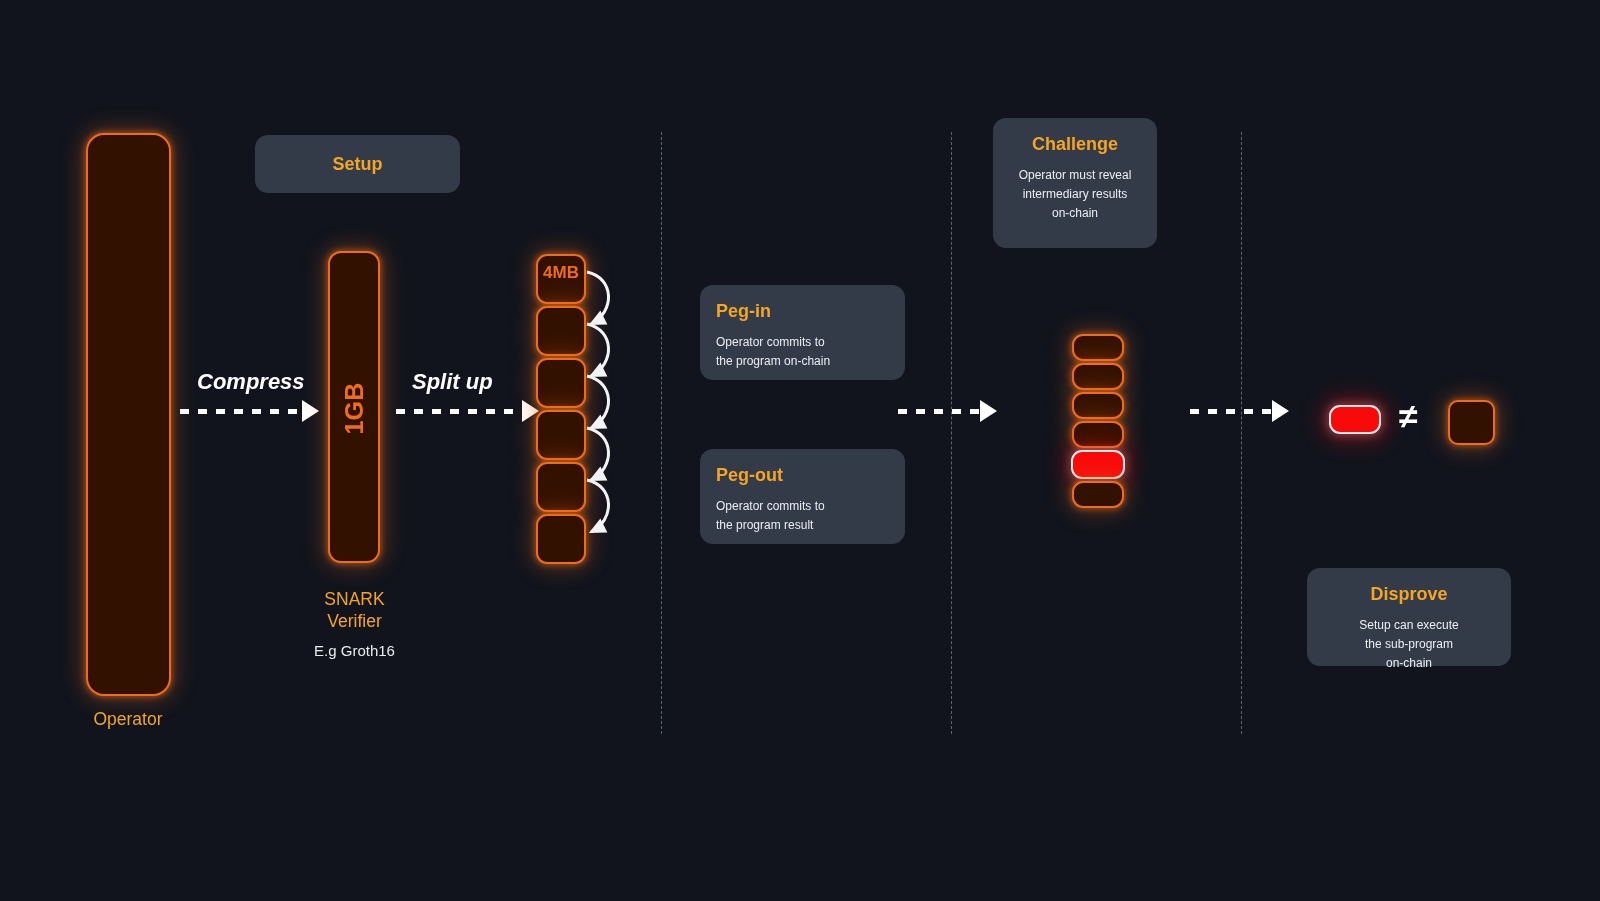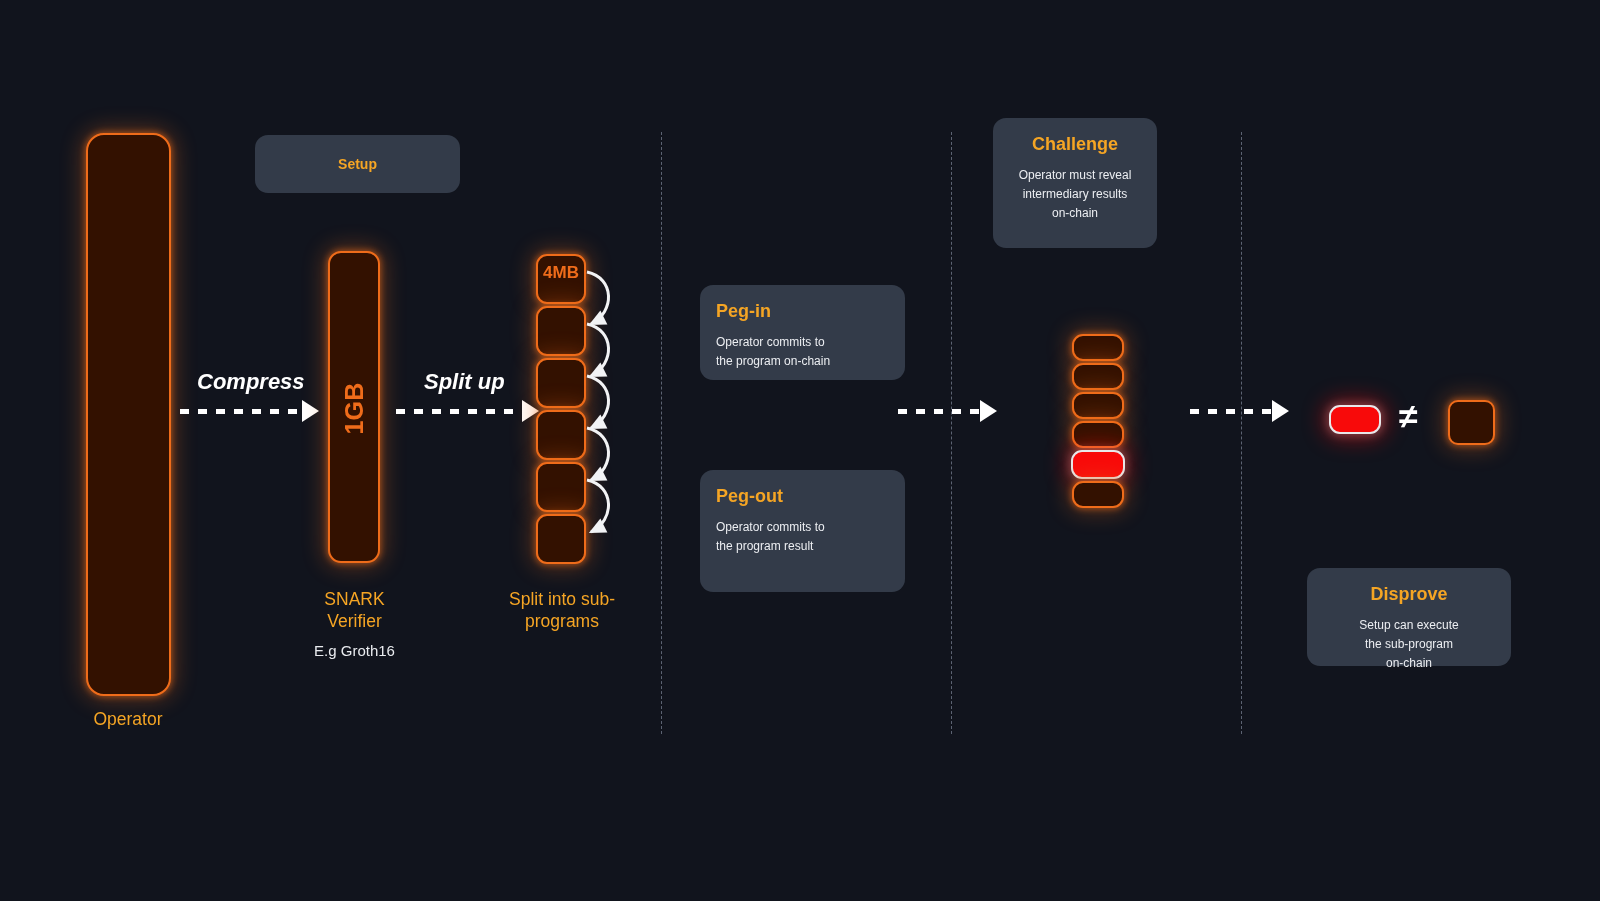--- a/index.html
+++ b/index.html
@@ -140,21 +140,21 @@
     font-weight: 500;
     display: block;
     margin-top: 10px;
     white-space: pre-line;
   }
   .card.only-title {
     display: flex;
     align-items: center;
     justify-content: center;
   }
-  .card.only-title .card-title { font-size: 14px; }
+  .card.only-title .card-title { font-size: 18px; }
 
   
   .neq {
     position: absolute;
     color: #ffffff;
     font-size: 34px;
     font-weight: 700;
     line-height: 1;
   }
 
@@ -182,21 +182,21 @@
     <div class="line" style="width:122px;"></div>
     <div class="head" style="left:122px;"></div>
   </div>
 
   <div class="glowbox" style="left:328px; top:251px; width:52px; height:312px; border-radius:13px;"></div>
   <div class="vlabel" style="left:329px; top:395px; width:50px; text-align:center;">1GB</div>
   <div class="cap-orange" style="left:272px; top:588px; width:165px; white-space:pre-line;">SNARK
 Verifier</div>
   <div class="cap-white" style="left:272px; top:641px; width:165px;">E.g Groth16</div>
 
-  <div class="arrow-label" style="left:424px; top:369px;">Split up</div>
+  <div class="arrow-label" style="left:412px; top:369px;">Split up</div>
   <div class="dash-arrow" style="left:396px; top:400px; width:144px;">
     <div class="line" style="width:126px;"></div>
     <div class="head" style="left:126px;"></div>
   </div>
 
   <div class="glowbox pill" style="left:536px; top:254px; width:50px; height:50px;"></div>
   <div class="chiplabel" style="left:536px; top:263px; width:50px; text-align:center;">4MB</div>
   <div class="glowbox pill" style="left:536px; top:306px; width:50px; height:50px;"></div>
   <div class="glowbox pill" style="left:536px; top:358px; width:50px; height:50px;"></div>
   <div class="glowbox pill" style="left:536px; top:410px; width:50px; height:50px;"></div>
@@ -211,30 +211,28 @@
     </defs>
     <g stroke="#f2f3f5" stroke-width="3" fill="none" marker-end="url(#ahead)">
       <path d="M17,22 C45,28 45,62 21,74"></path>
       <path d="M17,74 C45,80 45,114 21,126"></path>
       <path d="M17,126 C45,132 45,166 21,178"></path>
       <path d="M17,178 C45,184 45,218 21,230"></path>
       <path d="M17,230 C45,236 45,270 21,282"></path>
     </g>
   </svg>
 
-  <div class="cap-orange" style="left:478px; top:588px; width:168px; white-space:pre-line;">Split into sub-
-programs</div>
 
   <div class="card" style="left:700px; top:285px; width:205px; height:95px;">
     <span class="card-title" style="text-align:left;">Peg-in</span>
     <span class="card-body" style="text-align:left;">Operator commits to
 the program on-chain</span>
   </div>
 
-  <div class="card" style="left:700px; top:470px; width:205px; height:122px;">
+  <div class="card" style="left:700px; top:449px; width:205px; height:95px;">
     <span class="card-title" style="text-align:left;">Peg-out</span>
     <span class="card-body" style="text-align:left;">Operator commits to
 the program result</span>
   </div>
 
   <div class="dash-arrow" style="left:898px; top:400px; width:100px;">
     <div class="line" style="width:82px;"></div>
     <div class="head" style="left:82px;"></div>
   </div>
 

